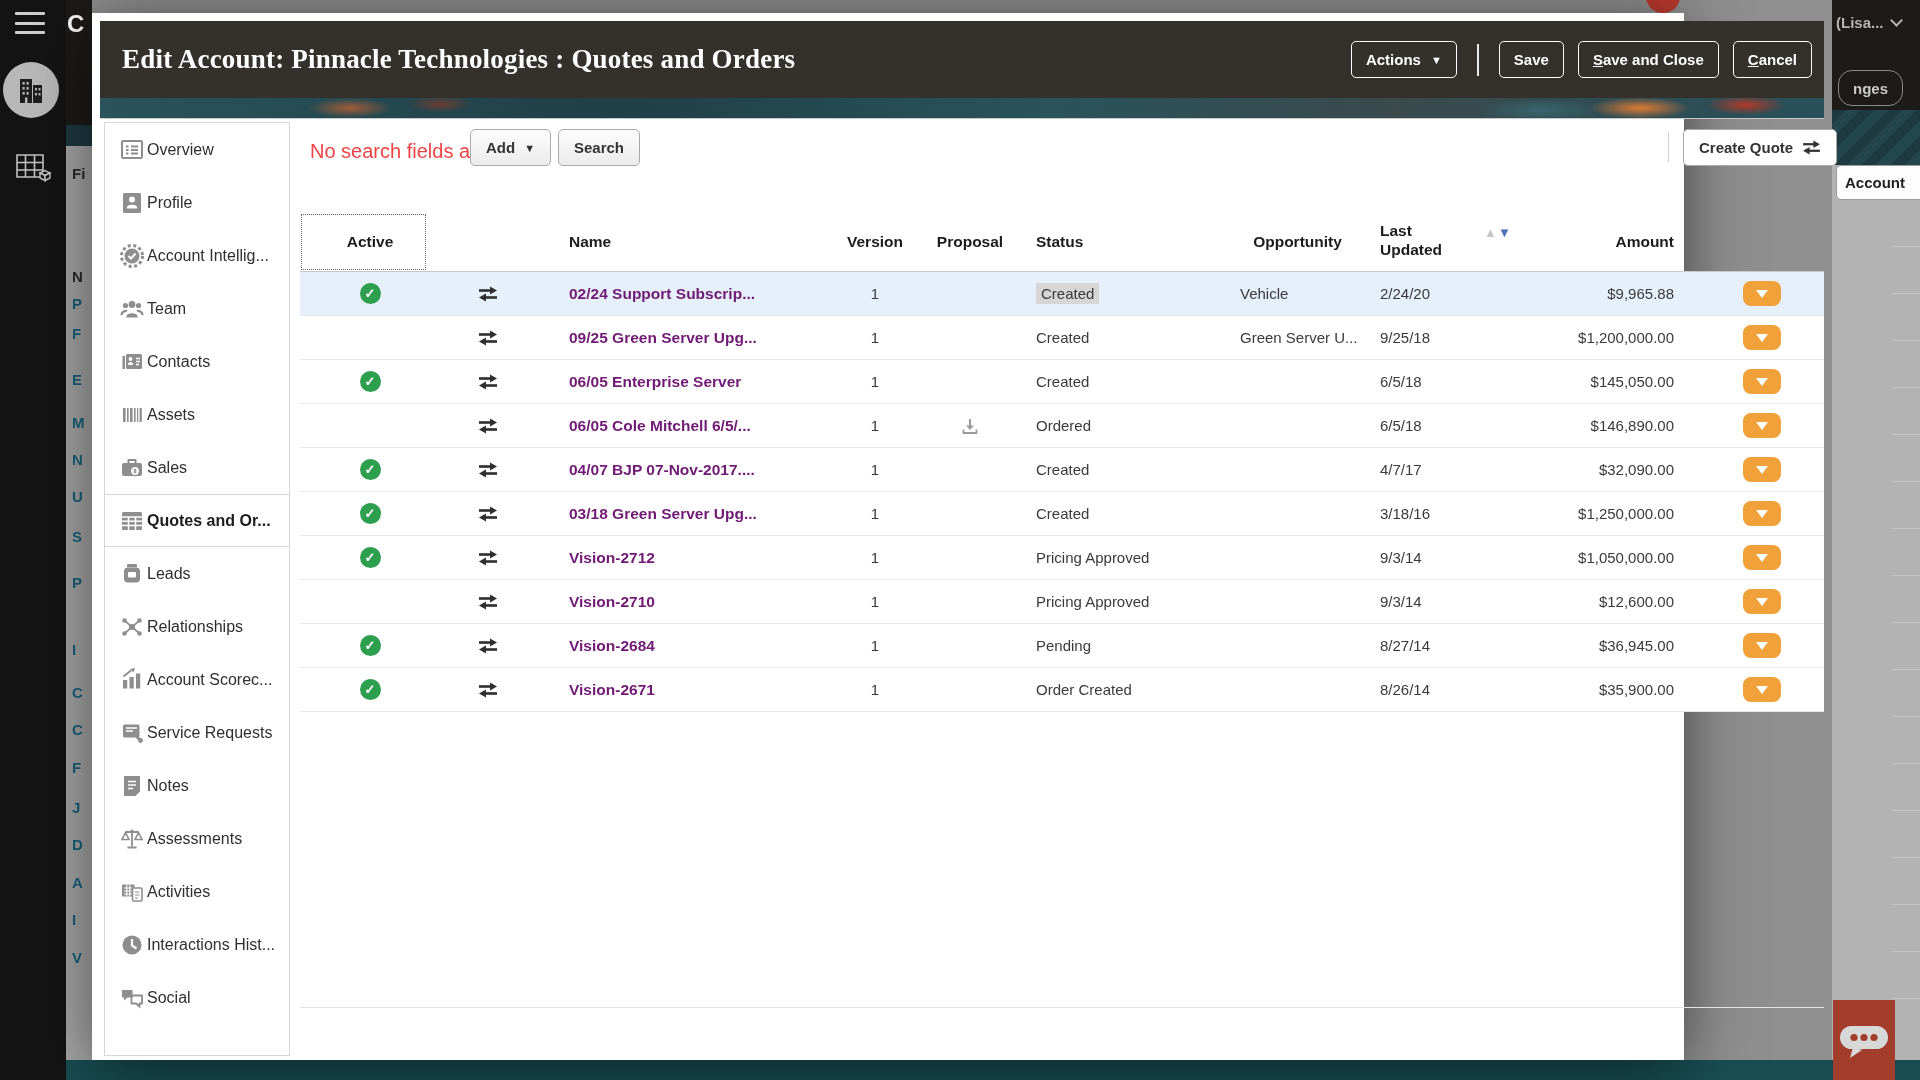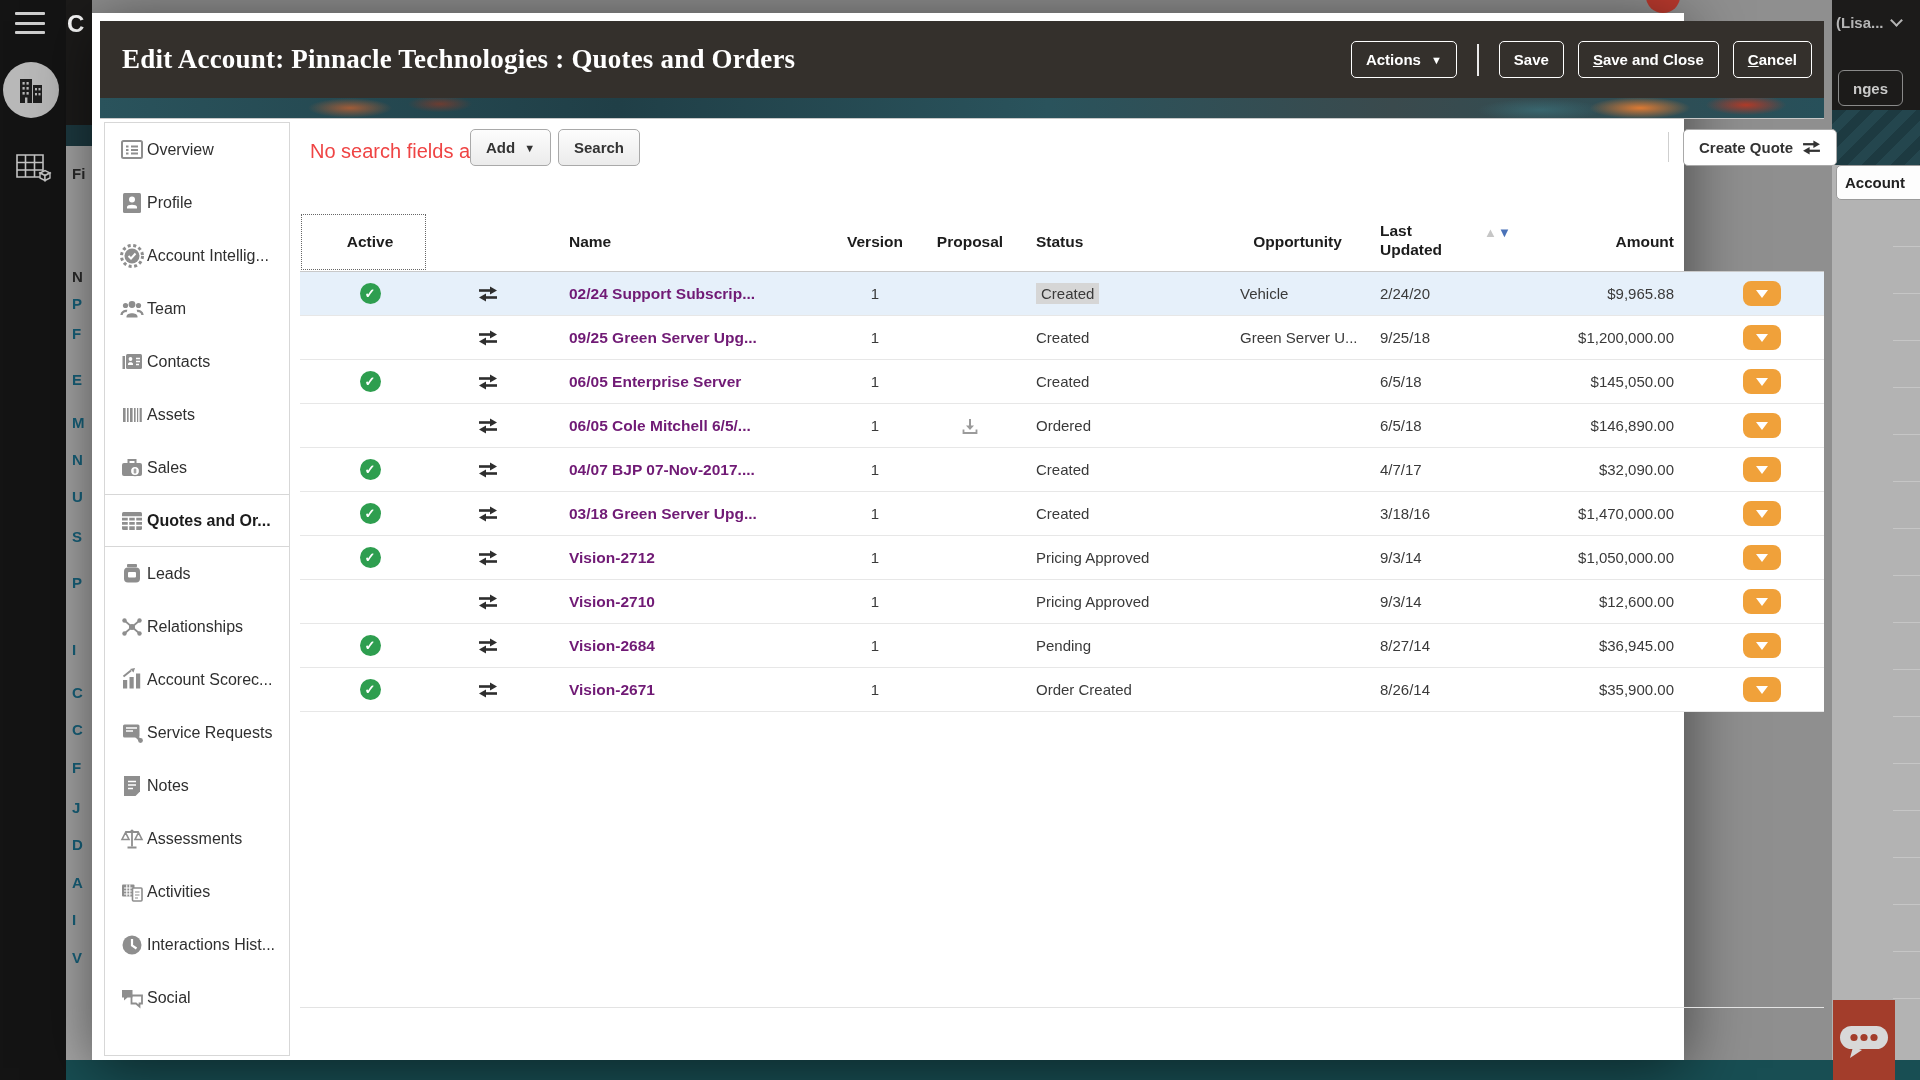--- a/index.html
+++ b/index.html
@@ -26,21 +26,21 @@
 
   .right-strip { position:absolute; left:1832px; top:0; width:88px; height:1080px; background:#b3b3b3; z-index:1; }
   .rs-dark { position:absolute; left:0; top:0; width:88px; height:110px; background:#1c1b1a; }
   .rs-banner { position:absolute; left:0; top:110px; width:88px; height:55px;
     background:repeating-linear-gradient(135deg,#1d3a41 0 10px,#24464e 10px 20px); }
   .user-menu { position:absolute; left:4px; top:14px; color:#b5b5b5; font-weight:bold; font-size:15px;
     display:flex; align-items:center; gap:8px; cursor:pointer; white-space:nowrap; }
   .chev { width:9px; height:9px; border-right:2px solid #b5b5b5; border-bottom:2px solid #b5b5b5;
     transform:rotate(45deg); margin-top:-4px; }
   .changes-btn { position:absolute; left:6px; top:70px; height:36px; padding:0 14px; background:transparent;
-    border:1.5px solid #8a8a8a; border-radius:6px; color:#c9c9c9; font-weight:bold; font-size:15px; }
+    border:1.5px solid #8a8a8a; border-radius:14px; color:#c9c9c9; font-weight:bold; font-size:15px; }
   .account-btn { position:absolute; left:4px; top:165px; width:110px; height:35px; background:#fdfdfd;
     border:1px solid #9a9a9a; border-radius:5px; color:#222; font-weight:bold; font-size:15px; text-align:left;
     padding-left:8px; }
   .rs-lines { position:absolute; left:61px; top:200px; width:27px; height:830px;
     background:repeating-linear-gradient(#b3b3b3 0 46px, #c6c6c6 46px 47px); }
   .bottom-teal { position:absolute; left:66px; top:1060px; width:1854px; height:20px; background:#184e53; z-index:1; }
   .chat-square { position:absolute; left:1833px; top:1000px; width:62px; height:80px; background:#a33d2b;
     z-index:2; display:flex; align-items:center; justify-content:center; cursor:pointer; }
   .notif-dot { position:absolute; left:1646px; top:-20px; width:34px; height:33px; border-radius:50%;
     background:#bc3a2e; z-index:1; }
@@ -629,21 +629,21 @@
             <div class="td c-name">
               <a class="qlink" href="#">03/18 Green Server Upg...</a>
             </div>
             <div class="td c-ver">1</div>
             <div class="td c-prop"></div>
             <div class="td c-status">
               <span class="">Created</span>
             </div>
             <div class="td c-opp"></div>
             <div class="td c-date">3/18/16</div>
-            <div class="td c-amt">$1,470,000.00</div>
+            <div class="td c-amt">$1,250,000.00</div>
             <div class="td c-act">
               <button class="row-action">
                 <span class="tri"></span>
               </button>
             </div>
           </div>
           <div class="trow tgrid">
             <div class="td c-active">
               <span class="check">✓</span>
             </div>

